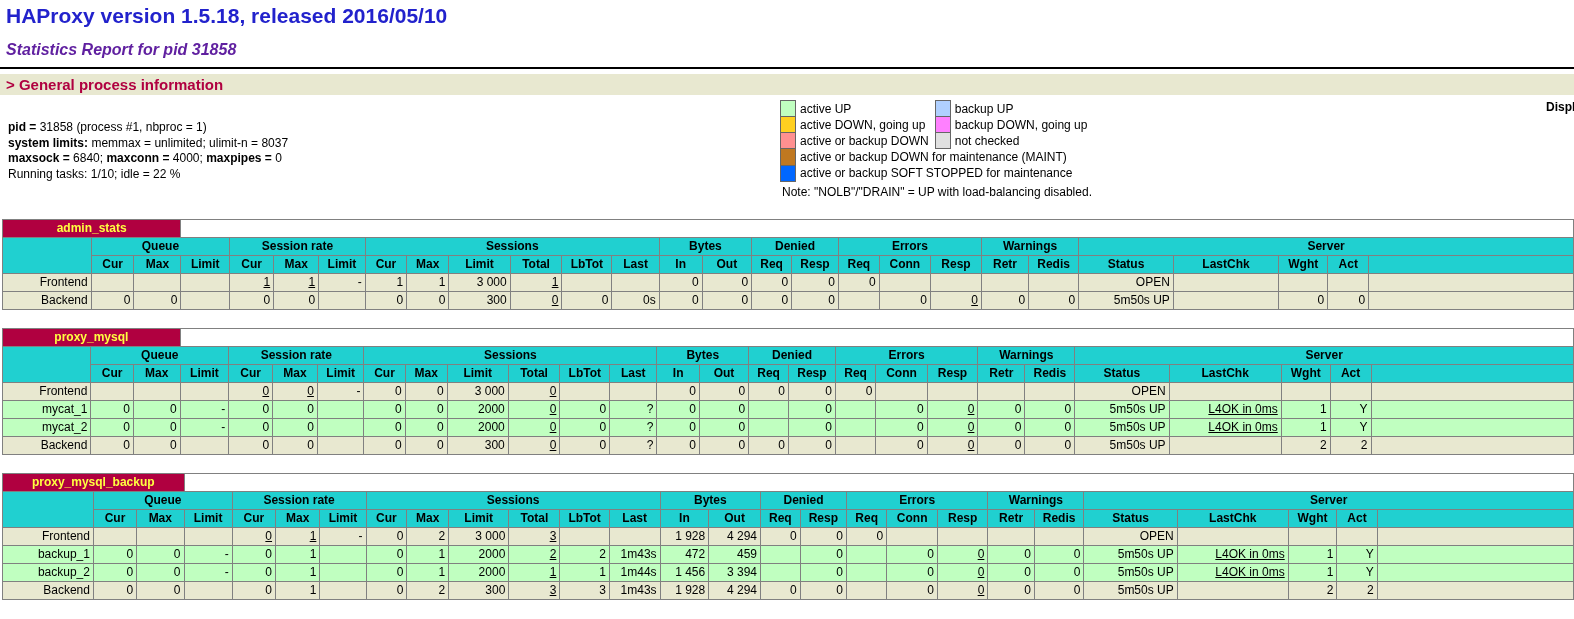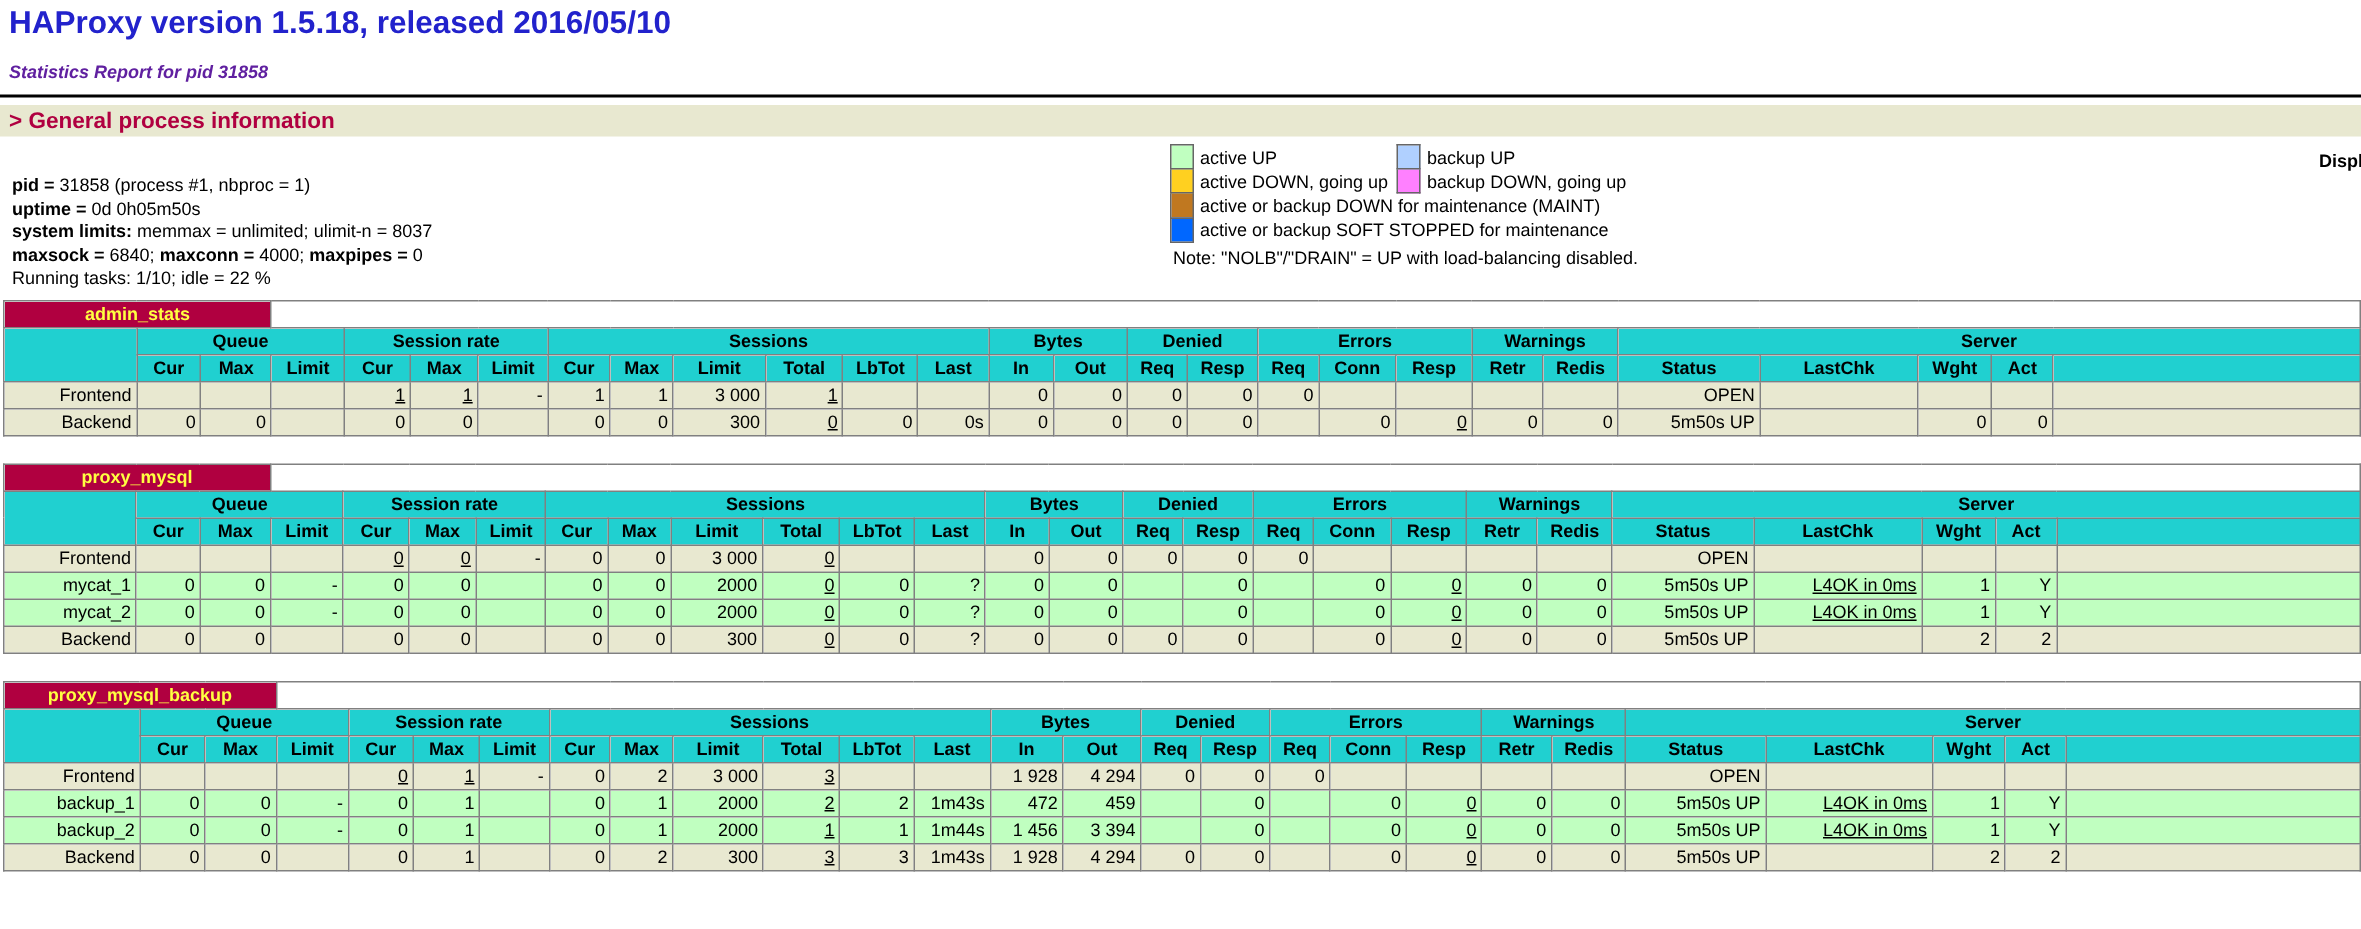--- a/index.html
+++ b/index.html
@@ -5,34 +5,34 @@
   * { box-sizing: border-box; }
   html, body { margin: 0; padding: 0; }
   body {
     position: relative;
     width: 1574px; height: 619px; overflow: hidden;
     background: #fff; color: #000;
     font-family: "Liberation Sans", sans-serif; font-size: 12px;
   }
   h1.page-title { margin: 4px 0 0 6px; font-size: 21px; font-weight: bold; }
   h1.page-title a { color: #2222cc; text-decoration: none; }
-  h2.subtitle { margin: 13px 0 0 6px; font-size: 12px; font-weight: bold; font-style: italic; color: #6020a0; }
+  h2.subtitle { margin: 13px 0 0 6px; font-size: 16px; font-weight: bold; font-style: italic; color: #6020a0; }
   .hr { margin-top: 8px; border-bottom: 2px solid #000; }
   h3.section-heading { margin: 5px 0 0 0; padding: 2px 0 2px 6px; font-size: 15px; font-weight: bold; color: #b00040; background: #e8e8d0; }
   .info-row { display: flex; align-items: flex-start; }
   .proc-info { flex: 0 0 780px; padding: 25px 16px 0 8px; line-height: 15.5px; }
   .proc-info b { font-weight: bold; }
   .legend-wrap { margin-top: 5px; }
   table.lgd { border-collapse: collapse; }
   table.lgd td.sw { width: 15px; height: 15px; border: 1px solid #666; padding: 0; }
   table.lgd td.noborder { border: none; padding: 1px 6px 1px 4px; white-space: nowrap; }
   table.lgd td.c1 { min-width: 128px; }
   .legend-note { margin-top: 3px; padding-left: 2px; white-space: nowrap; }
   .display-option { position: absolute; top: 100px; left: 1546px; font-weight: bold; white-space: nowrap; }
-  #stats-tables { margin: 6px 0 0 2px; border-radius: 19px; }
+  #stats-tables { margin: 20px 0 0 2px; border-radius: 19px; }
   .tbl-block { margin-bottom: 18px; }
   table.tbl { border-collapse: collapse; table-layout: fixed; }
   table.tbl th, table.tbl td { border: 1px solid #808080; padding: 2px 3px; white-space: nowrap; overflow: hidden; font-size: 12px; line-height: 13px; }
   table.tbl td { text-align: right; background: #fff; }
   table.tbl td.ac { }
   tr.titre th { background: #20d0d0; color: #000; font-weight: bold; text-align: center; }
   th.pxname { background: #b00040; text-align: center; padding: 1px 3px; }
   th.pxname a { color: #ffff40; font-weight: bold; text-decoration: none; }
   th.empty { border: none; background: #fff; }
   tr.frontend td, tr.backend td { background: #e8e8d0; }
@@ -44,39 +44,44 @@
 <body>
 
 <div class="page">
   <h1 class="page-title"><a href="#">HAProxy version 1.5.18, released 2016/05/10</a></h1>
   <h2 class="subtitle">Statistics Report for pid 31858</h2>
   <div class="hr"></div>
   <h3 class="section-heading">&gt; General process information</h3>
   <div class="info-row">
     <div class="proc-info">
         <div class="line"><b>pid = </b><span>31858 (process #1, nbproc = 1)</span></div>
-        <div class="line"><b>uptime = </b><span>0d 0h05m50s</span></div>
         <div class="line"><b>system limits:</b><span> memmax = unlimited; ulimit-n = 8037</span></div>
         <div class="line"><b>maxsock = </b><span>6840; </span><b>maxconn = </b><span>4000; </span><b>maxpipes = </b><span>0</span></div>
         <div class="line"><span>Running tasks: 1/10; idle = 22 %</span></div>
       </div>
     <div class="legend-wrap">
       <table class="lgd">
           <tbody>
             <tr>
               <td class="sw" style="background: rgb(192, 255, 192);"></td>
               <td class="noborder c1">active UP</td>
               <td class="sw" style="background: rgb(176, 208, 255);"></td>
               <td class="noborder">backup UP</td>
             </tr>
             <tr>
               <td class="sw" style="background: rgb(255, 208, 32);"></td>
               <td class="noborder c1">active DOWN, going up</td>
               <td class="sw" style="background: rgb(255, 128, 255);"></td>
               <td class="noborder">backup DOWN, going up</td>
+            </tr>
+            <tr>
+              <td class="sw" style="background: rgb(255, 144, 144);"></td>
+              <td class="noborder c1">active or backup DOWN</td>
+              <td class="sw" style="background: rgb(224, 224, 224);"></td>
+              <td class="noborder">not checked</td>
             </tr>
             <tr>
               <td class="sw" style="background: rgb(192, 120, 32);"></td>
               <td class="noborder" colspan="3">active or backup DOWN for maintenance (MAINT)</td>
             </tr>
             <tr>
               <td class="sw" style="background: rgb(0, 103, 255);"></td>
               <td class="noborder" colspan="3">active or backup SOFT STOPPED for maintenance</td>
             </tr>
           </tbody>

